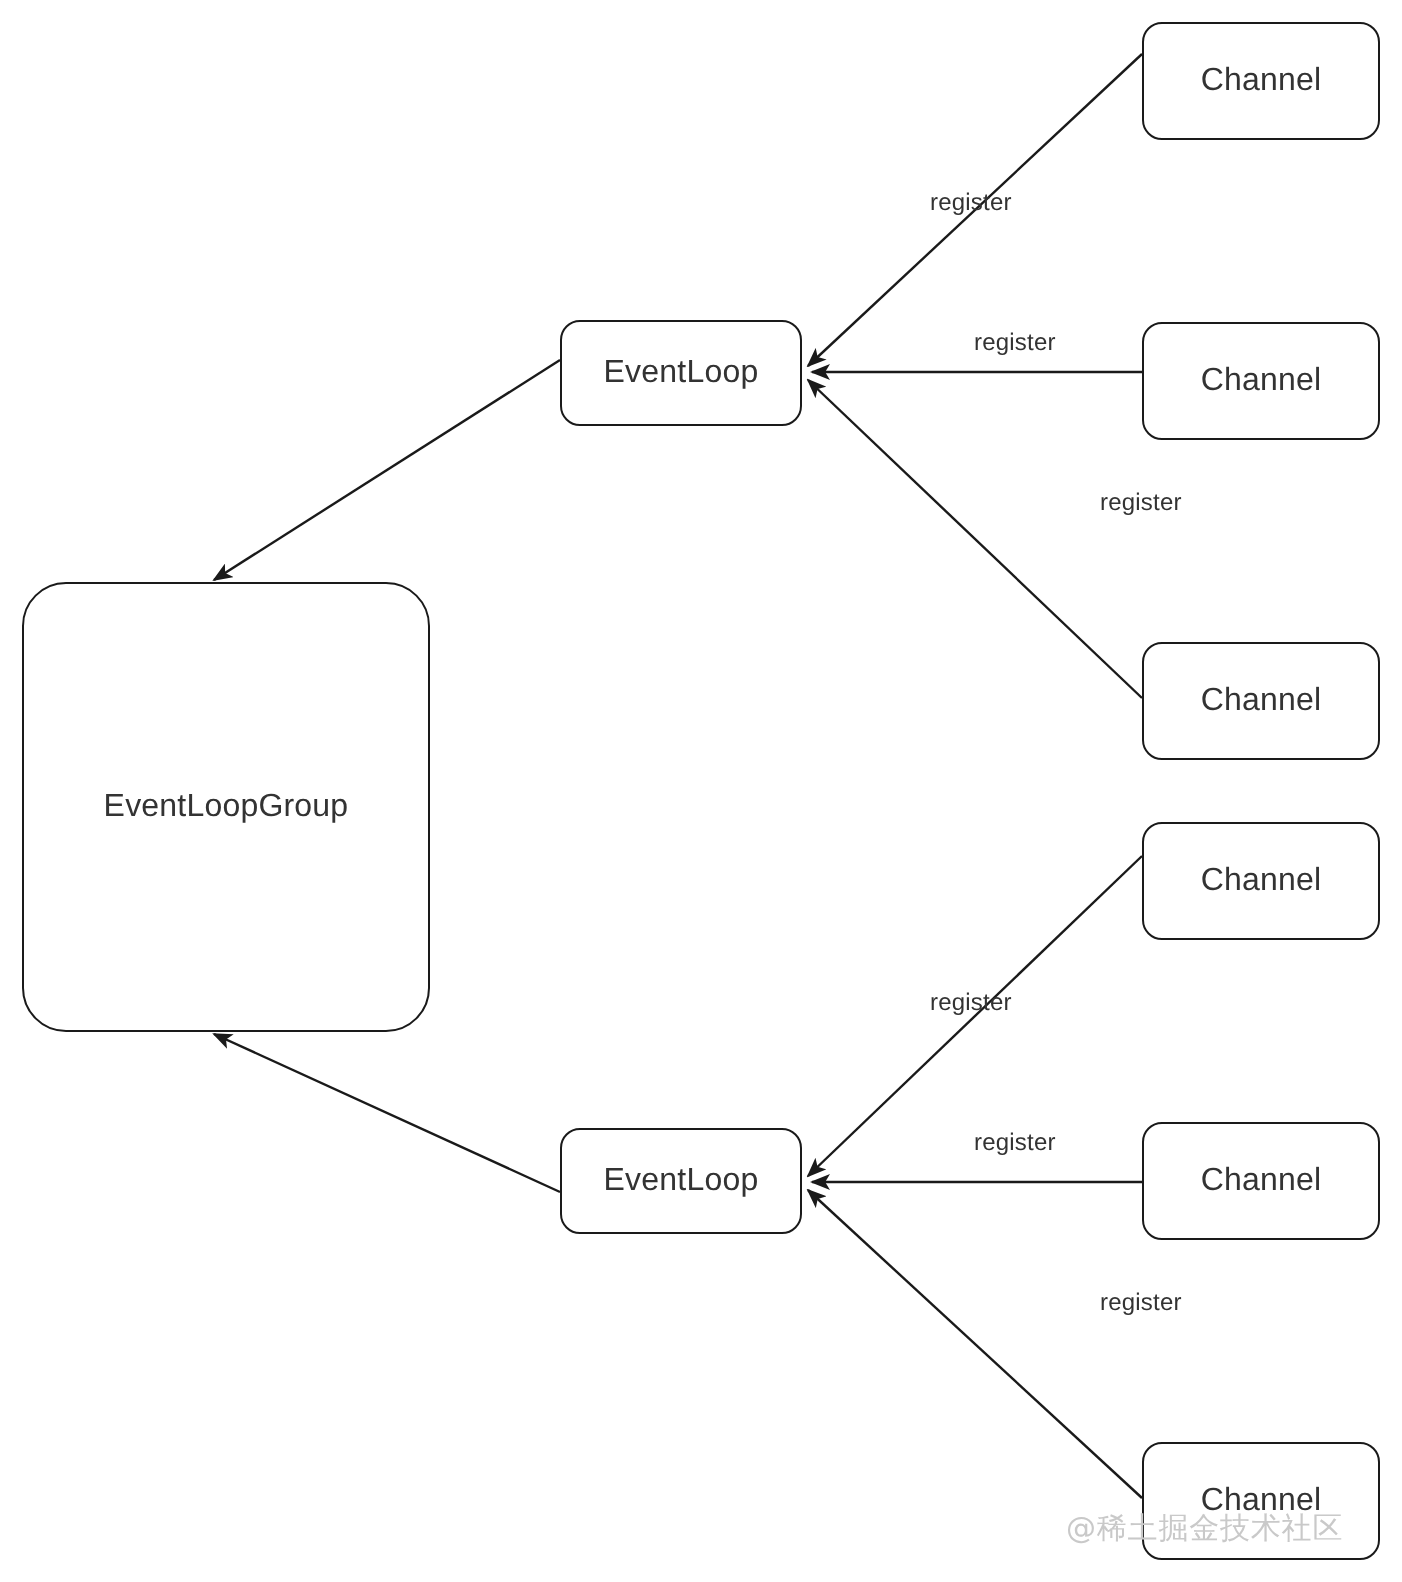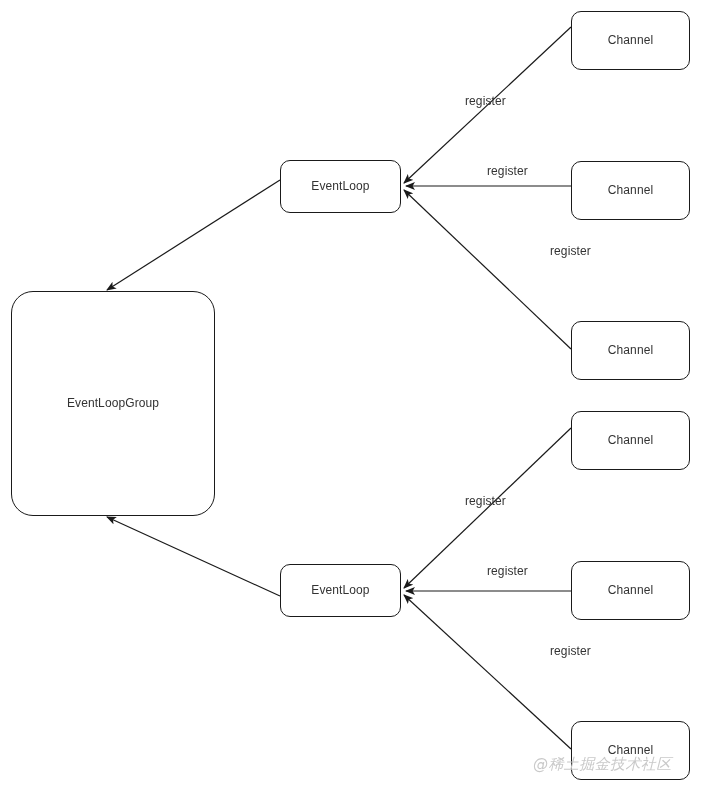--- a/index.html
+++ b/index.html
@@ -28,21 +28,21 @@
   }
   .node {
     position: absolute;
     box-sizing: border-box;
     border: 1px solid #1a1a1a;
     background: #ffffff;
     display: flex;
     align-items: center;
     justify-content: center;
     color: #333333;
-    font-size: 12px;
+    font-size: 16px;
     line-height: 1.2;
     text-align: center;
     letter-spacing: 0.1px;
   }
   .node.rounded-lg { border-radius: 22px; }
   .node.rounded-sm { border-radius: 10px; }
   .node-label {
     display: block;
     pointer-events: none;
   }
@@ -55,21 +55,20 @@
     letter-spacing: 0.1px;
     padding-left: 40px;
   }
   .watermark {
     position: absolute;
     font-size: 15px;
     color: #c9c9c9;
     white-space: nowrap;
     letter-spacing: 0.4px;
     font-family: "DejaVu Sans", sans-serif;
-    font-style: italic;
   }
 </style>
 </head>
 <body>
 
 <div id="canvas">
 
   <svg id="edges" viewBox="0 0 701 791" xmlns="http://www.w3.org/2000/svg">
     <defs>
       <marker id="arrowhead" markerWidth="10" markerHeight="8" refX="9" refY="4" orient="auto" markerUnits="userSpaceOnUse">

